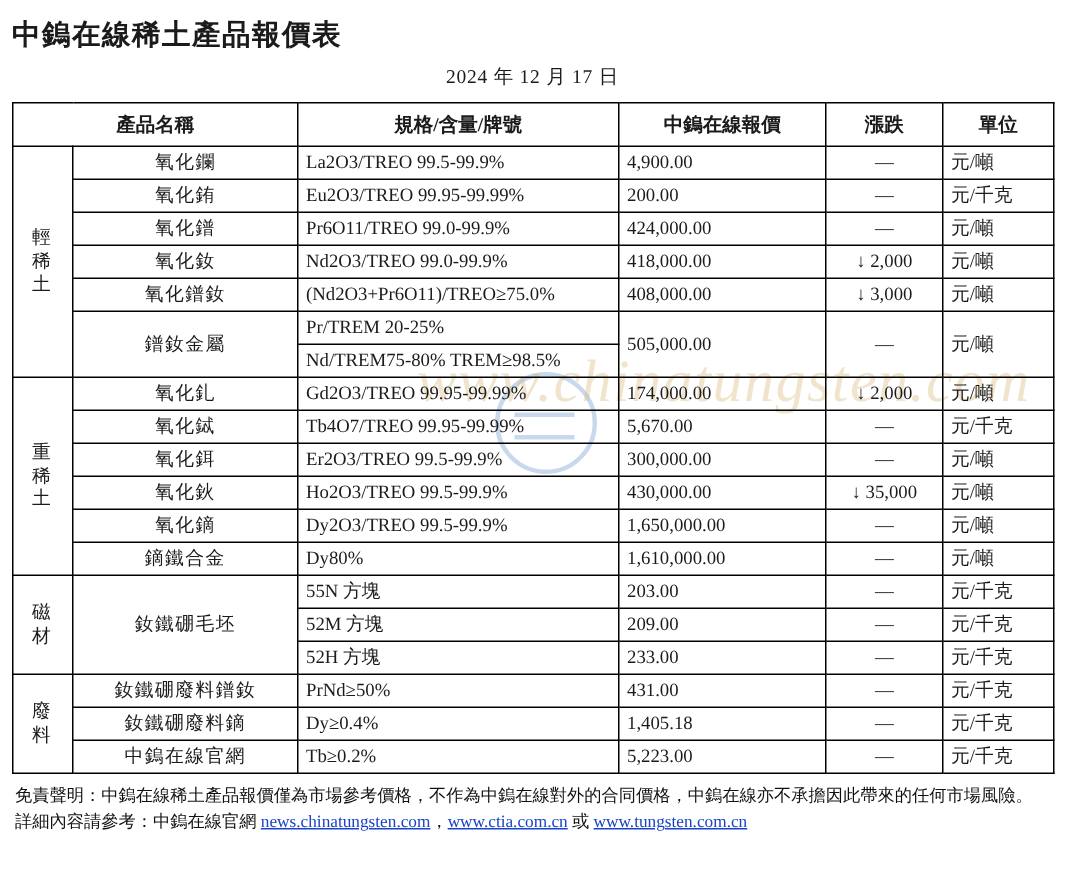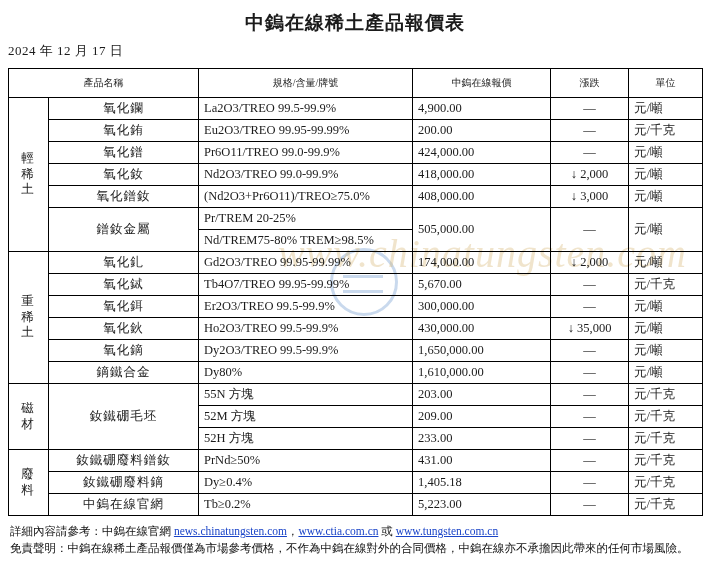--- a/index.html
+++ b/index.html
@@ -50,28 +50,27 @@
     content: "";
     position: absolute;
     left: 10px;
     top: 24px;
     width: 40px;
     height: 12px;
     border-top: 3px solid rgba(120, 160, 210, 0.40);
     border-bottom: 3px solid rgba(120, 160, 210, 0.40);
   }
   .title {
-    text-align: center;
     font-size: 19px;
     font-weight: bold;
     letter-spacing: 1px;
     padding: 4px 0 6px 0;
   }
   .subtitle {
-    text-align: left;
+    text-align: center;
     font-size: 13px;
     padding-bottom: 8px;
     letter-spacing: 0.5px;
   }
   table.price {
     border-collapse: collapse;
     width: 694px;
     table-layout: fixed;
     position: relative;
     z-index: 6;
@@ -79,22 +78,22 @@
   }
   table.price th, table.price td {
     border: 1px solid #000000;
     font-size: 12.5px;
     padding: 2px 5px;
     line-height: 1.25;
     background: transparent;
   }
   table.price thead th {
     text-align: center;
-    font-weight: normal;
-    font-size: 10px;
+    font-weight: bold;
+    font-size: 13px;
     height: 24px;
   }
   .col-cat { width: 40px; }
   .col-name { width: 150px; }
   .col-spec { width: 214px; }
   .col-price { width: 138px; }
   .col-chg { width: 78px; }
   .col-unit { width: 74px; }
 
   td.cat {
@@ -312,19 +311,19 @@
         <td class="name">中鎢在線官網</td>
         <td class="spec">Tb≥0.2%</td>
         <td class="price">5,223.00</td>
         <td class="chg flat">—</td>
         <td class="unit">元/千克</td>
       </tr>
     </tbody>
   </table>
 
   <div class="disclaimer">
+    <div>免責聲明：中鎢在線稀土產品報價僅為市場參考價格，不作為中鎢在線對外的合同價格，中鎢在線亦不承擔因此帶來的任何市場風險。</div>
     <div>
       <span>詳細內容請參考：中鎢在線官網 </span><a class="link-plain" href="#">news.chinatungsten.com</a><span>，</span><a class="link-plain" href="#">www.ctia.com.cn</a><span> 或 </span><a class="link-plain" href="#">www.tungsten.com.cn</a>
     </div>
-    <div>免責聲明：中鎢在線稀土產品報價僅為市場參考價格，不作為中鎢在線對外的合同價格，中鎢在線亦不承擔因此帶來的任何市場風險。</div>
   </div>
 
 </div>
 
 </body></html>

